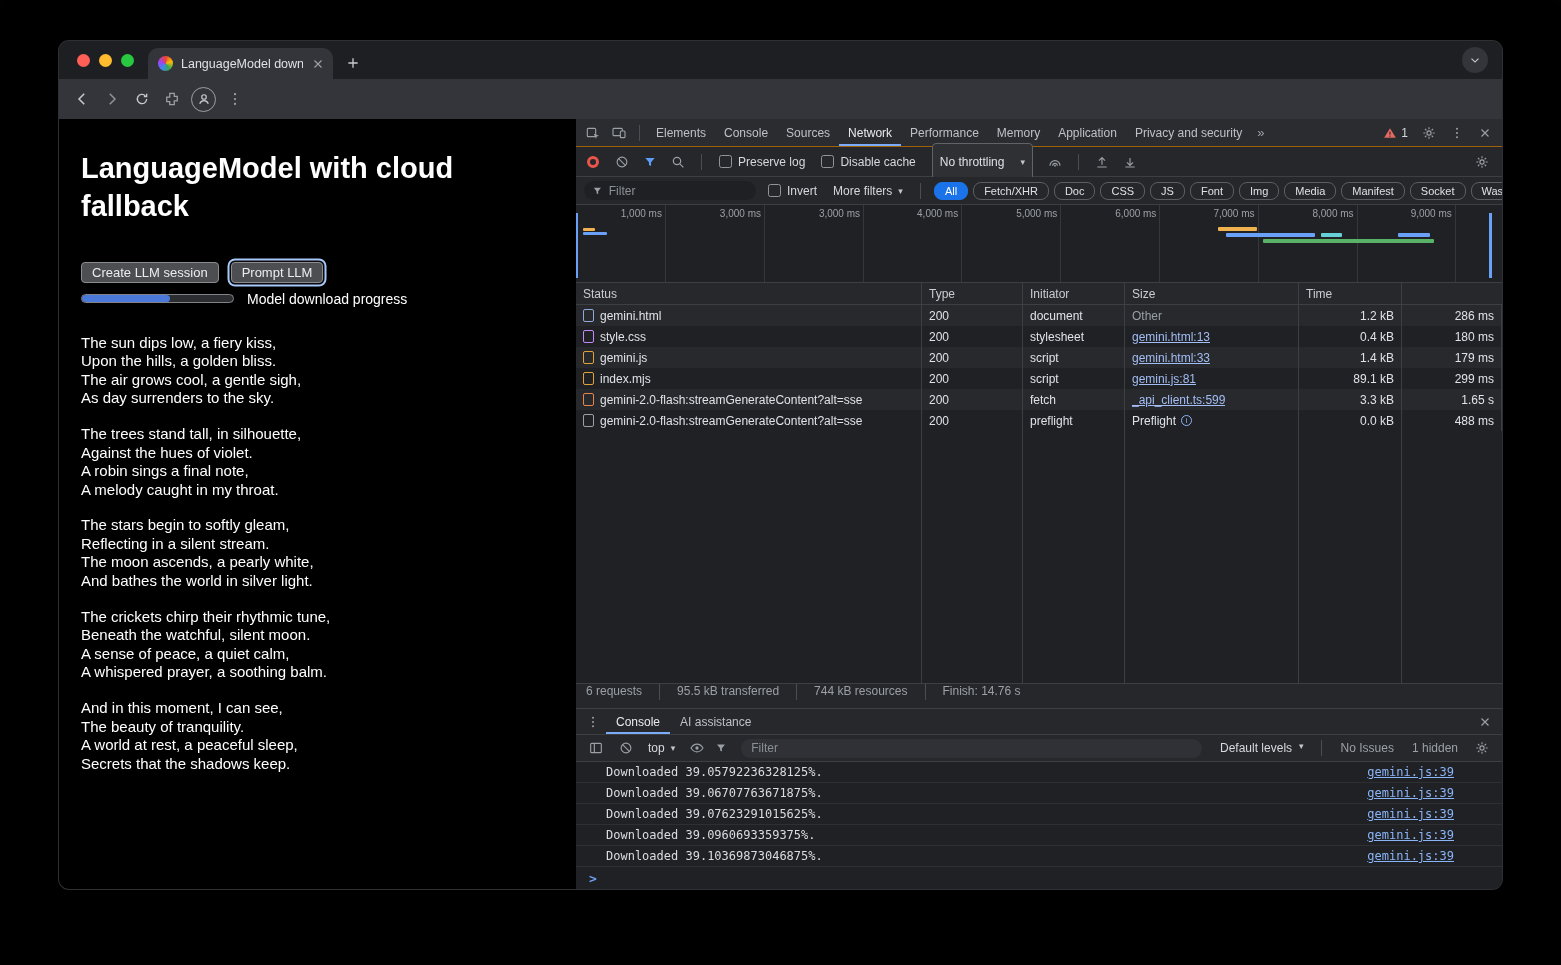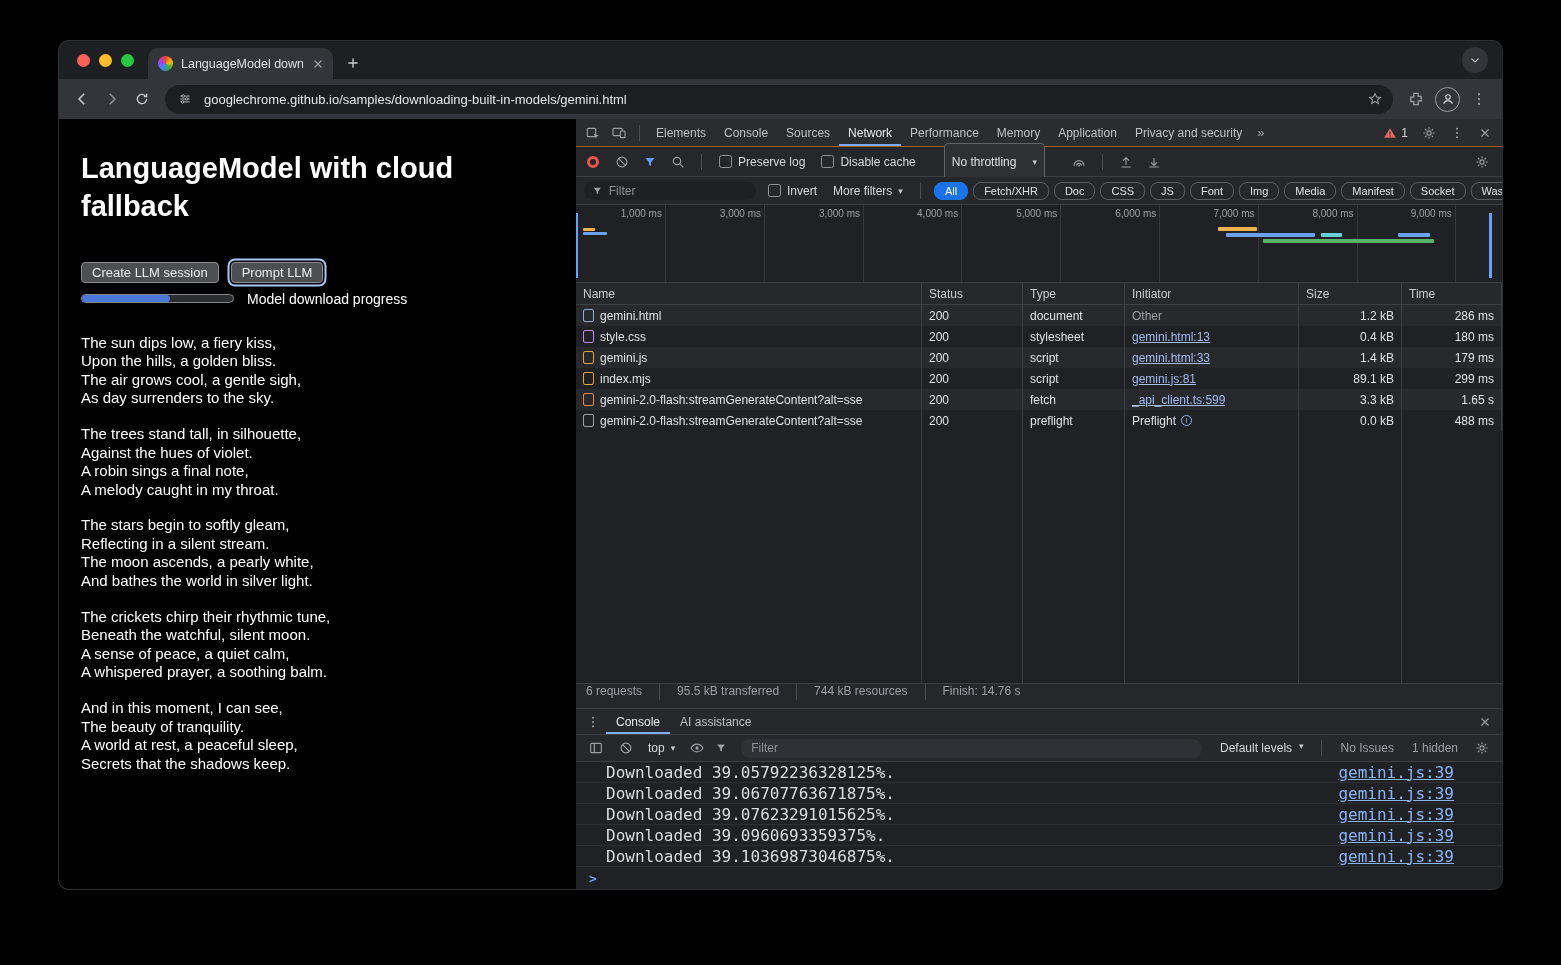--- a/index.html
+++ b/index.html
@@ -66,21 +66,21 @@
   .warn-badge { display:flex; align-items:center; gap:4px; padding:0 6px; color:#d5d8dc; }
   .warn-badge svg { color:#e46962; }
 
   .dt-nettoolbar { height:30px; background:#26272b; border-bottom:1px solid #3c4043; display:flex; align-items:center; padding:0 8px; flex:0 0 auto; gap:4px; }
   .rec { width:12px; height:12px; border-radius:50%; border:3px solid #e8554a; margin:0 7px 0 3px; flex:0 0 auto; }
   .tool-ic { width:24px; height:24px; display:flex; align-items:center; justify-content:center; color:#9aa0a6; flex:0 0 auto; }
   .tool-ic.blue { color:#5e9cf7; }
   .cb-label { display:flex; align-items:center; gap:6px; color:#d5d8dc; padding:0 6px; white-space:nowrap; }
   .cb { width:13px; height:13px; border:1.5px solid #909499; border-radius:2.5px; flex:0 0 auto; }
   .throttle-select { display:flex; align-items:center; gap:16px; background:#2f3034; border:1px solid #606368; border-radius:4px;
-                     height:37px; padding:4px 7px; color:#dde0e4; margin:0 18px; white-space:nowrap; }
+                     height:37px; padding:4px 7px; color:#dde0e4; margin:0 6px; white-space:nowrap; }
   .caret { font-size:9px; color:#c3c7cc; }
   .flex-spacer { flex:1; }
 
   .dt-filterbar { height:28px; background:#26272b; border-bottom:1px solid #3c4043; display:flex; align-items:center; padding:0 8px; flex:0 0 auto; gap:6px; }
   .filter-input { display:flex; align-items:center; gap:6px; background:#1f2024; border-radius:10px; height:19px; width:172px; padding:0 8px; flex:0 0 auto; }
   .filter-input input, .console-filter input { background:transparent; border:none; outline:none; color:#c9cdd2; font-size:12px; width:100%;
                         font-family:"Liberation Sans", sans-serif; }
   .filter-input input::placeholder, .console-filter input::placeholder { color:#8b9095; }
   .more-filters { display:flex; align-items:center; gap:6px; color:#d5d8dc; padding:0 4px; white-space:nowrap; }
   .pills { display:flex; align-items:center; gap:5px; min-width:0; }
@@ -123,21 +123,21 @@
   .drawer-tabbar { height:26px; background:#27282c; border-bottom:1px solid #3c4043; display:flex; align-items:center; padding:0 4px; }
   .drawer-tab { padding:0 10px; height:100%; display:flex; align-items:center; color:#bdc1c6; }
   .drawer-tab.active { color:#e8eaed; box-shadow:inset 0 -2px 0 #7cacf8; }
   .drawer-toolbar { height:27px; background:#27282c; border-bottom:1px solid #3c4043; display:flex; align-items:center; padding:0 8px; gap:6px; }
   .ctx-select { display:flex; align-items:center; gap:6px; color:#d5d8dc; padding:0 4px; }
   .console-filter { flex:1; display:flex; align-items:center; background:#303136; border-radius:10px; height:19px; padding:0 10px; margin:0 8px; min-width:0; }
   .lvl-select { display:flex; gap:7px; color:#d5d8dc; white-space:nowrap; padding:0 4px; }
   .drawer-note { color:#9aa0a6; white-space:nowrap; padding:0 6px; }
   .console-msgs { flex:0 0 auto; }
   .console-msg { height:21px; display:flex; align-items:center; border-bottom:1px solid #2d2f33;
-                 font-family:"DejaVu Sans Mono", monospace; font-size:16px; color:#d9dce0; padding:0 48px 0 30px; }
+                 font-family:"DejaVu Sans Mono", monospace; font-size:12px; color:#d9dce0; padding:0 48px 0 30px; }
   .console-msg .src { margin-left:auto; color:#8ab4f8; text-decoration:underline; }
   .console-prompt { height:22px; display:flex; align-items:center; padding-left:13px; color:#6ea2f8;
                     font-family:"DejaVu Sans Mono", monospace; font-size:13px; font-weight:bold; }
 </style>
 </head>
 <body>
 
 <svg width="0" height="0" style="position:absolute" aria-hidden="true">
   <defs>
     <symbol id="i-back" viewBox="0 0 24 24">
@@ -270,31 +270,20 @@
       <div class="nav-btn dim">
           <svg class="ic ic18">
             <use href="#i-fwd"></use>
           </svg>
         </div>
       <div class="nav-btn">
           <svg class="ic ic16">
             <use href="#i-reload"></use>
           </svg>
         </div>
-      <div class="omnibox">
-        <span class="omni-badge">
-            <svg class="ic ic14">
-              <use href="#i-tune"></use>
-            </svg>
-          </span>
-        <span class="omni-url">googlechrome.github.io/samples/downloading-built-in-models/gemini.html</span>
-        <svg class="ic ic16 gray">
-            <use href="#i-star"></use>
-          </svg>
-      </div>
       <div class="toolbar-right">
         <svg class="ic ic18 gray">
             <use href="#i-puzzle"></use>
           </svg>
         <span class="avatar">
             <svg class="ic ic16">
               <use href="#i-person"></use>
             </svg>
           </span>
         <svg class="ic ic18 gray">
@@ -519,21 +508,20 @@
           <div class="tl-bar" style="left:69.3%;top:22px;width:4.2%;height:4px;background:#f0b14f"></div>
           <div class="tl-bar" style="left:70.2%;top:28px;width:9.6%;height:4px;background:#6aa1f8"></div>
           <div class="tl-bar" style="left:80.5%;top:28px;width:2.2%;height:4px;background:#67d0d6"></div>
           <div class="tl-bar" style="left:74.2%;top:34px;width:18.5%;height:4px;background:#58b368"></div>
           <div class="tl-bar" style="left:88.8%;top:28px;width:3.4%;height:4px;background:#6aa1f8"></div>
           <div class="tl-handle" style="left:0;top:8px;bottom:4px;width:2px"></div>
           <div class="tl-handle" style="left:98.6%;top:8px;bottom:4px;width:3px"></div>
         </div>
 
         <div class="dt-grid dt-header">
-          <div>Name</div>
           <div>Status</div>
           <div>Type</div>
           <div>Initiator</div>
           <div>Size</div>
           <div>Time</div>
         </div>
 
         <div class="dt-grid dt-row">
           <div class="name">
               <span class="fico doc"></span>

